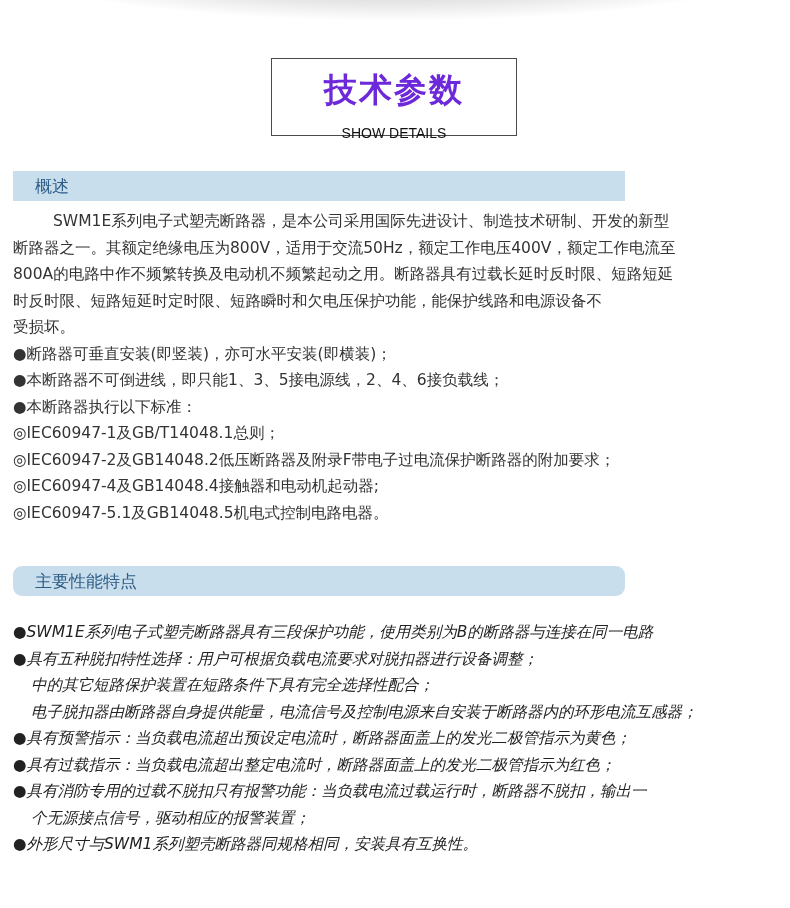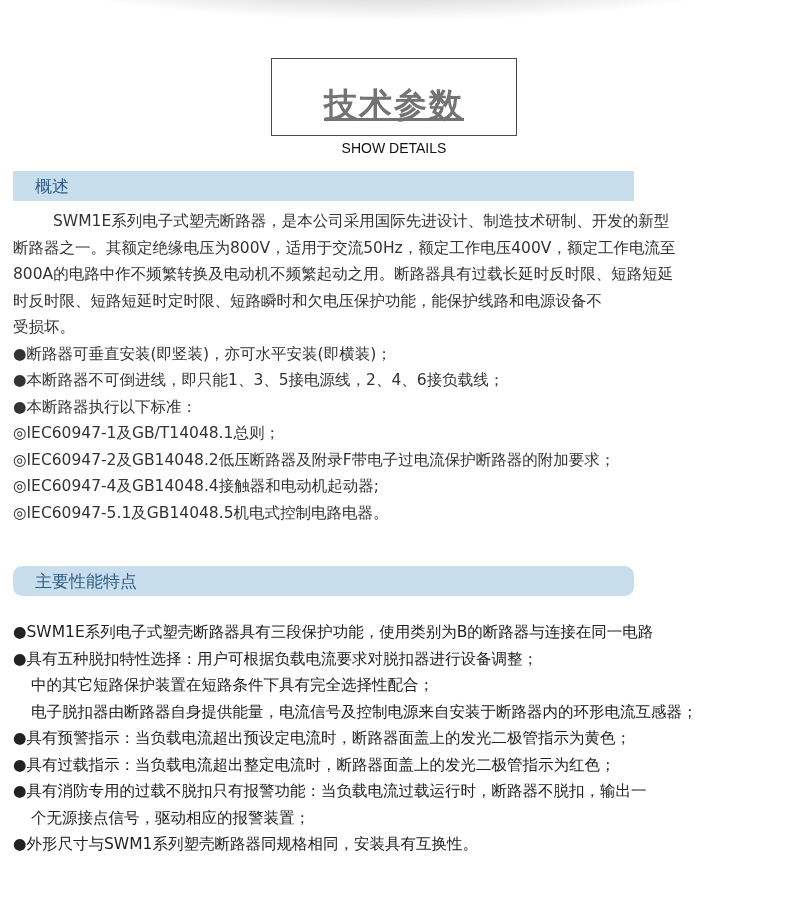--- a/index.html
+++ b/index.html
@@ -9,42 +9,41 @@
     }
     .top-shadow {
       position: absolute; left: 0; top: -40px; width: 790px; height: 60px;
       background: radial-gradient(ellipse at 50% 0%, rgba(0,0,0,0.38) 0%, rgba(0,0,0,0.12) 45%, rgba(255,255,255,0) 72%);
     }
     .title-box {
       position: absolute; left: 271px; top: 58px; width: 246px; height: 78px;
       border: 1px solid #4a4a4a; box-sizing: border-box; text-align: center; background: #fff;
     }
     .title-cn {
-      margin-top: 26px; font-size: 33px; font-weight: bold; color: #737373; letter-spacing: 2px; line-height: 40px;
+      margin-top: 11px; font-size: 33px; font-weight: bold; color: #6d28d9; letter-spacing: 2px; line-height: 40px;
       font-family: "DejaVu Sans", sans-serif;
-      text-decoration: underline;
     }
     .title-en {
       font-size: 14px; color: #111; line-height: 18px; margin-top: 14px; font-family: "Liberation Sans", sans-serif;
     }
     .section-bar {
-      position: absolute; left: 13px; width: 612px; height: 30px; background: #c9deed; padding-left: 9px;
+      position: absolute; left: 13px; width: 612px; height: 30px; background: #c9deed;
     }
     .section-bar span {
       position: absolute; left: 22px; top: 4px; font-size: 17px; color: #2d5c85; line-height: 22px;
     }
     .para {
       position: absolute; left: 13px; width: 770px; font-size: 15.5px; line-height: 26.5px; color: #333;
     }
     .line { white-space: nowrap; height: 26.5px; }
     .indent { padding-left: 40px; }
     .features {
       position: absolute; left: 13px; width: 770px; font-size: 15.5px; line-height: 26.5px; color: #222;
     }
-    .feat-line { white-space: nowrap; height: 26.5px; }
+    .feat-line { white-space: nowrap; height: 26.5px; font-style: italic; }
     .cont { padding-left: 18px; }
   </style>
 </head>
 <body>
 
 <div class="top-shadow"></div>
 
 <div class="title-box">
   <div class="title-cn">技术参数</div>
   <div class="title-en">SHOW DETAILS</div>

